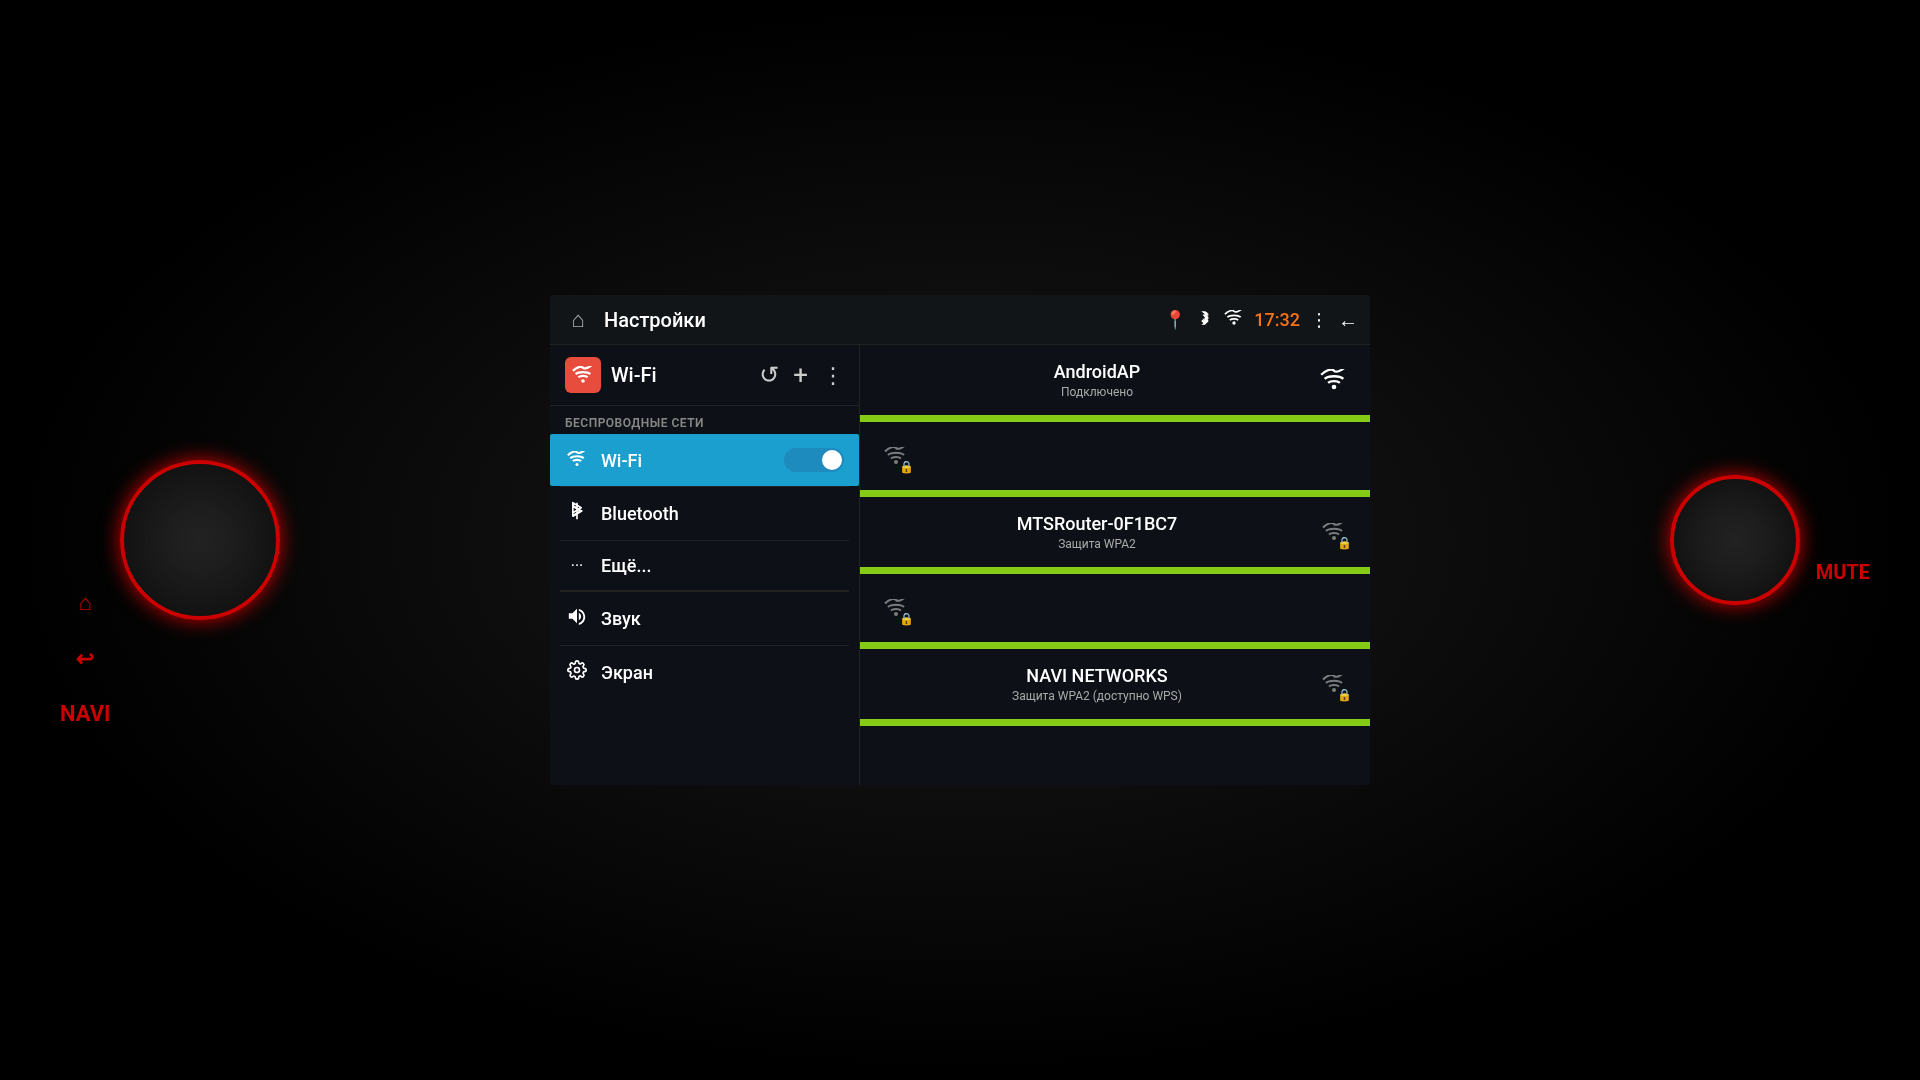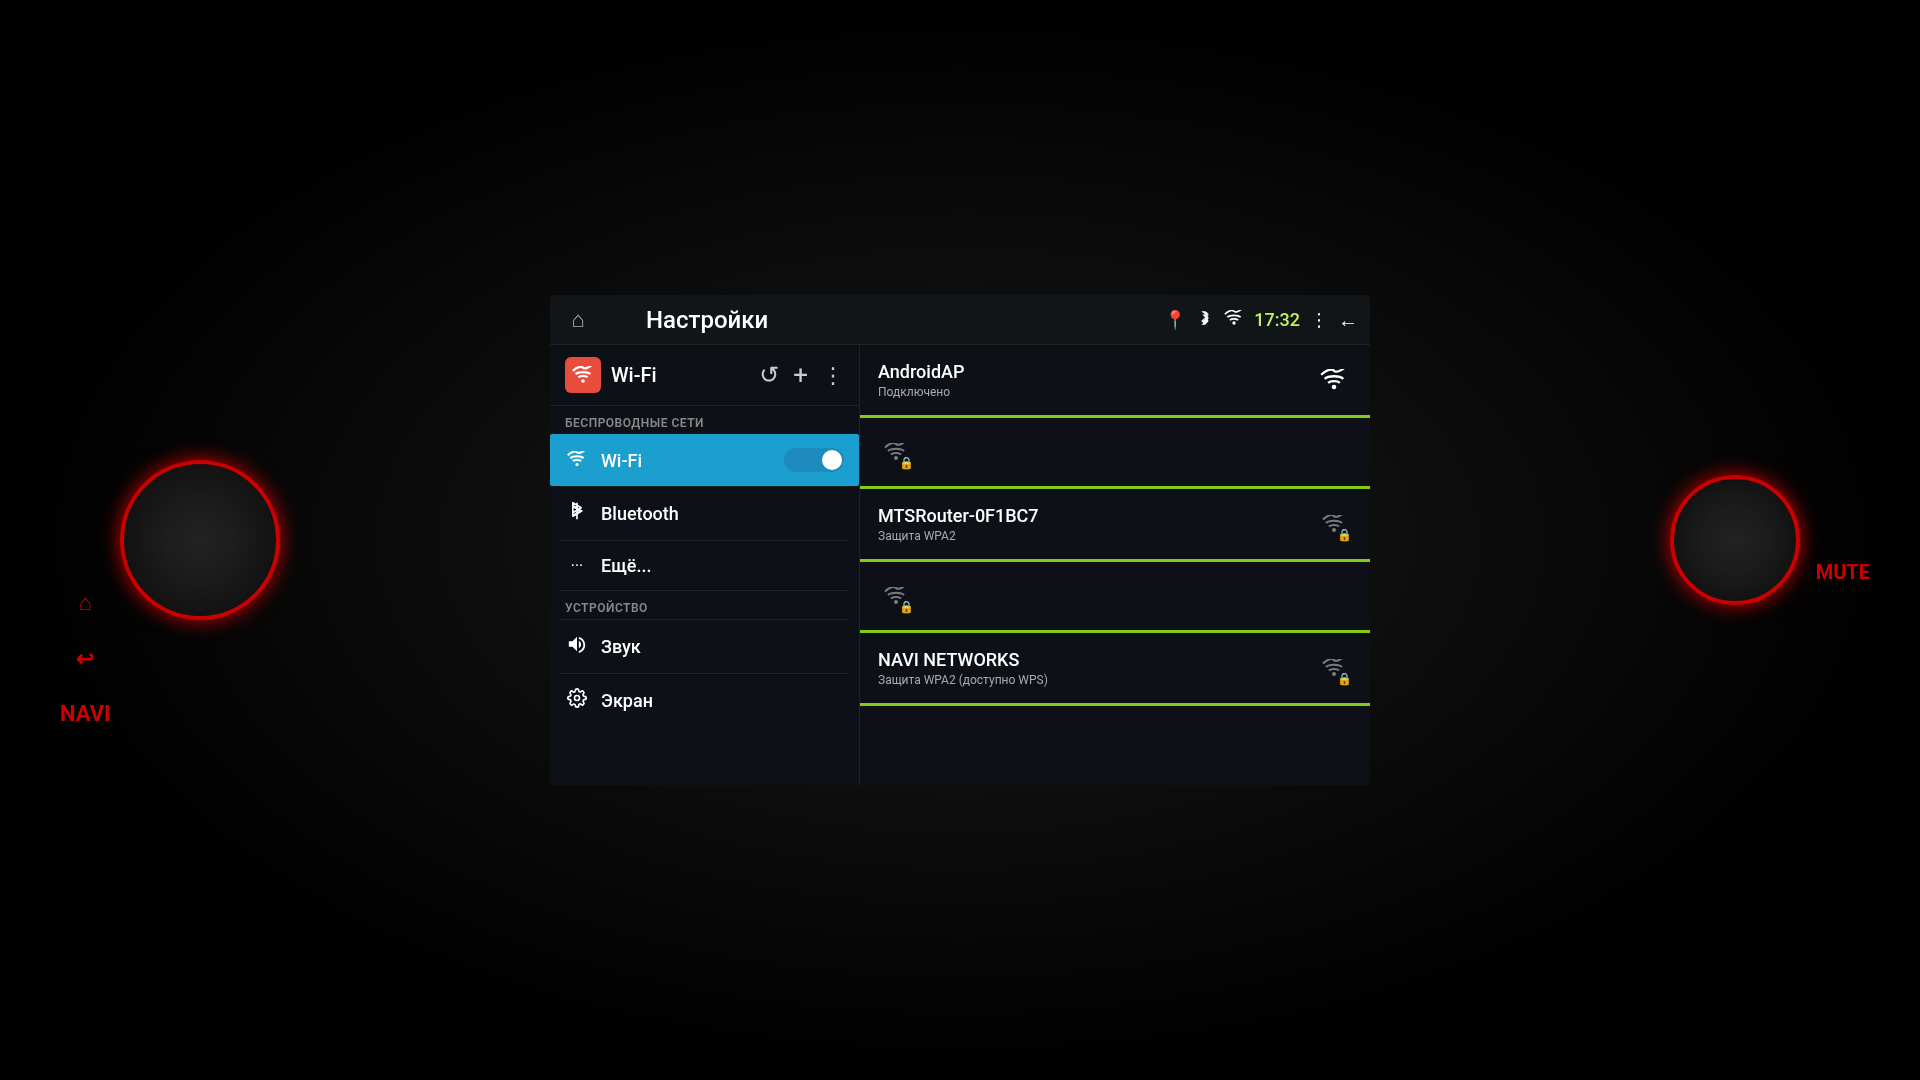--- a/index.html
+++ b/index.html
@@ -117,36 +117,35 @@
       height: 32px;
       color: #aaa;
       font-size: 22px;
       display: flex;
       align-items: center;
       justify-content: center;
     }
 
     .top-title {
       color: #fff;
-      font-size: 24px;
+      font-size: 20px;
       font-weight: 500;
       flex: 1;
-      margin-left: 42px;
     }
 
     .top-icons {
       display: flex;
       align-items: center;
       gap: 10px;
       color: #fff;
       font-size: 18px;
     }
 
     .top-time {
-      color: #bef264;
+      color: #f97316;
       font-size: 18px;
       font-weight: 500;
     }
 
     
     .main-content {
       display: flex;
       flex: 1;
       overflow: hidden;
     }
@@ -271,22 +270,23 @@
       background: #0d1117;
       display: flex;
       flex-direction: column;
       overflow-y: auto;
     }
 
     .network-item {
       display: flex;
       align-items: center;
       padding: 16px 18px;
-      border-bottom: 3px solid #84cc16;
+      border-bottom: 7px solid #84cc16;
       cursor: pointer;
+      text-align: center;
     }
 
     .network-info {
       flex: 1;
     }
 
     .network-name {
       color: #fff;
       font-size: 18px;
       font-weight: 500;
@@ -410,21 +410,20 @@
 
         <div class="divider"></div>
 
         <div class="menu-item">
           <div class="menu-item-icon" style="font-size:16px;">···</div>
           <div class="menu-item-label">Ещё...</div>
         </div>
 
         <div class="divider"></div>
 
-        <div class="section-header">УСТРОЙСТВО</div>
 
         <div class="divider"></div>
 
         <div class="menu-item">
           <div class="menu-item-icon">
             <svg width="22" height="20" viewBox="0 0 24 22" fill="white">
               <path d="M3 8v6h4l5 5V3L7 8H3z" fill="white"></path>
               <path d="M16.5 11.5c0-1.77-1-3.29-2.5-4.06v8.11c1.5-.77 2.5-2.29 2.5-4.05z" fill="white"></path>
               <path d="M14 3.23v2.06c2.89.86 5 3.54 5 6.71s-2.11 5.85-5 6.71v2.06c4.01-.91 7-4.49 7-8.77s-2.99-7.86-7-8.77z" fill="white"></path>
             </svg>

